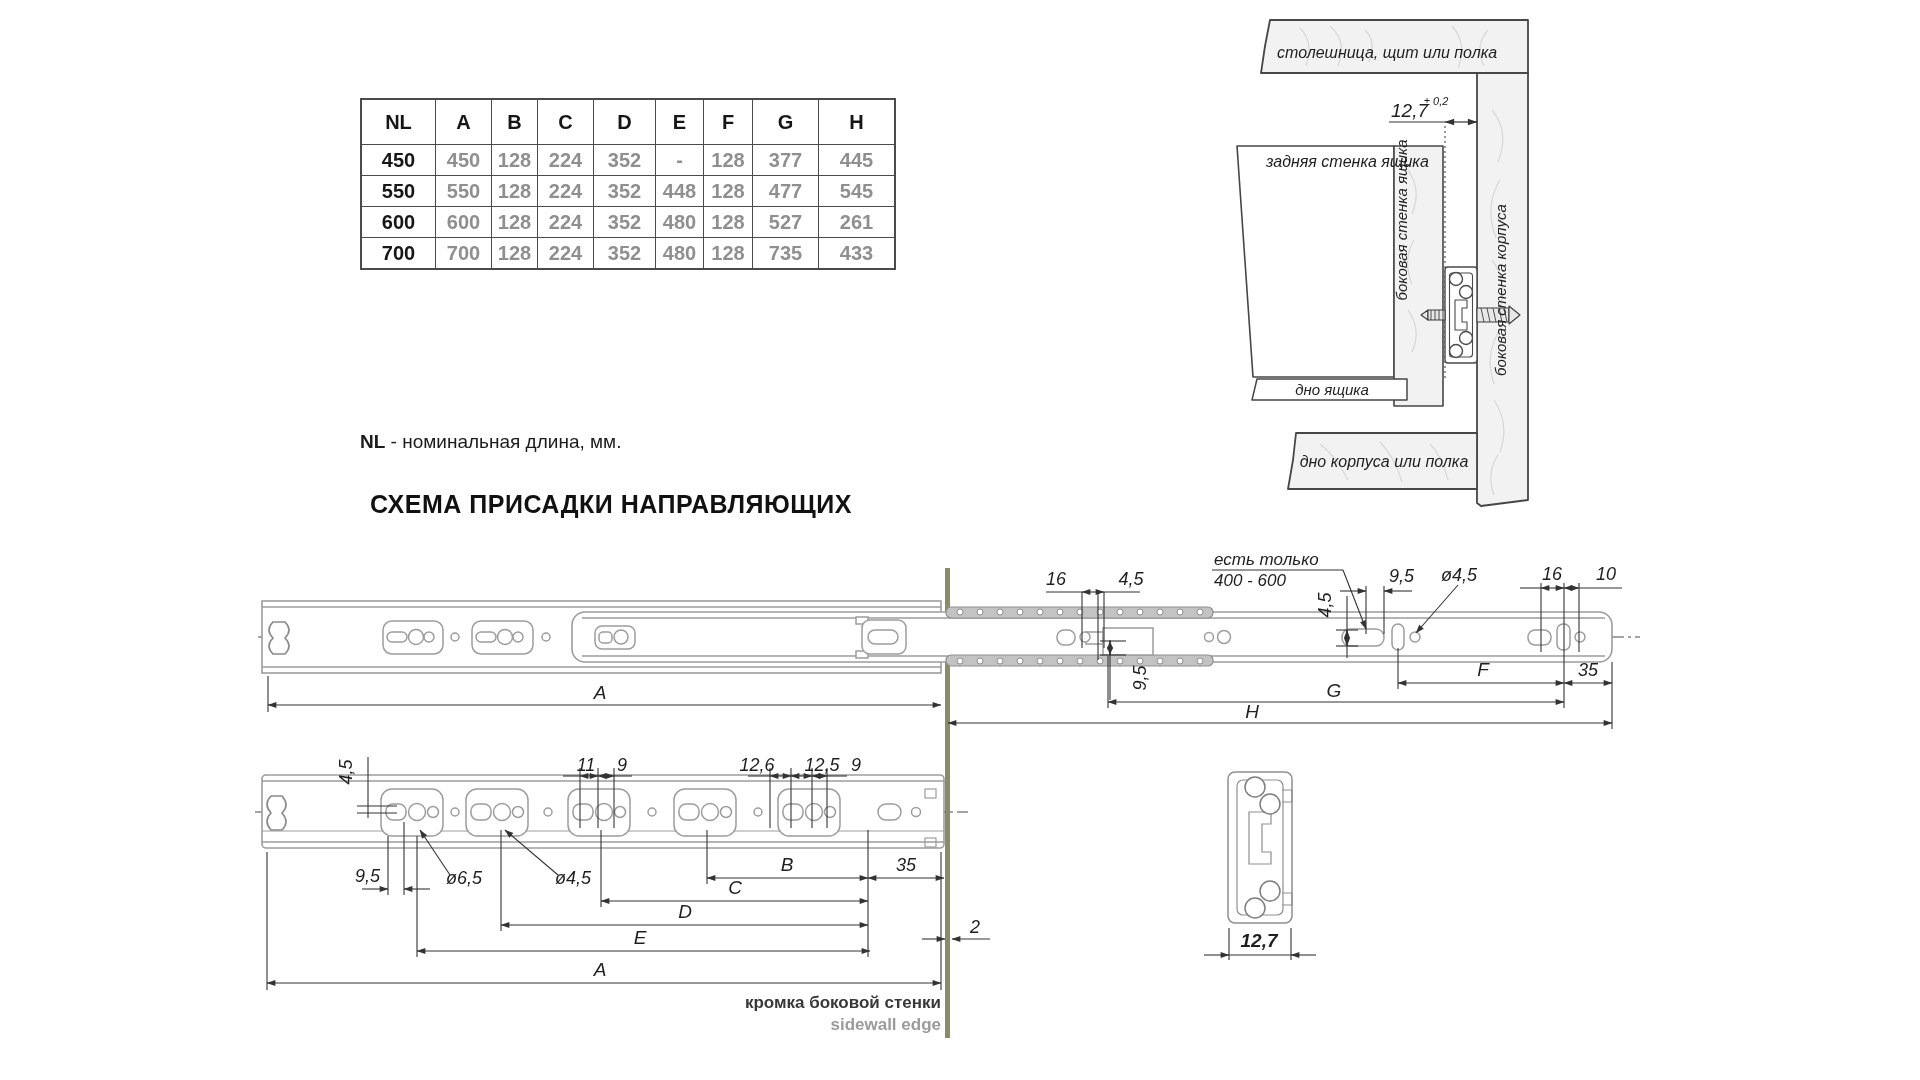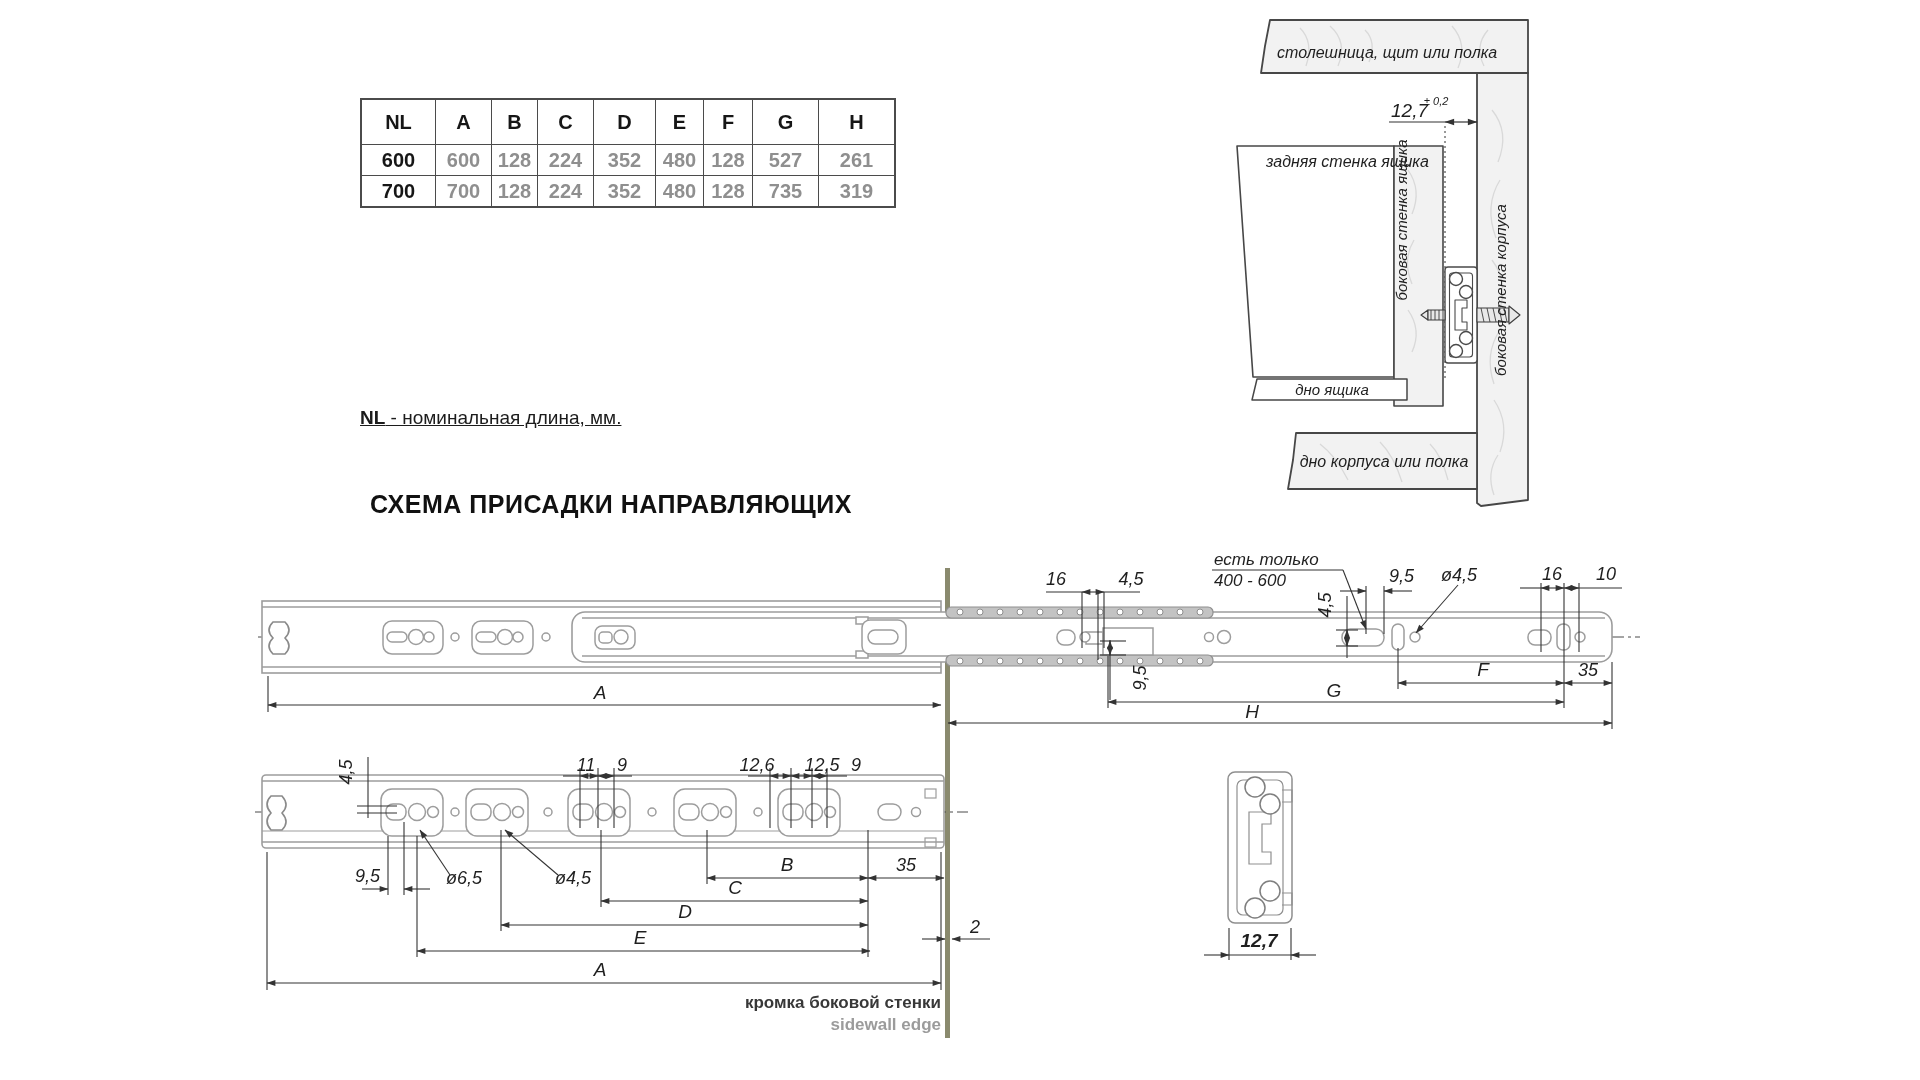--- a/index.html
+++ b/index.html
@@ -36,46 +36,68 @@
           <th>C</th>
           <th>D</th>
           <th>E</th>
           <th>F</th>
           <th>G</th>
           <th>H</th>
         </tr>
       </thead>
     <tbody>
         <tr>
+          <td class="c0">450</td>
+          <td>450</td>
+          <td>128</td>
+          <td>224</td>
+          <td>352</td>
+          <td>-</td>
+          <td>128</td>
+          <td>377</td>
+          <td>445</td>
+        </tr>
+        <tr>
+          <td class="c0">550</td>
+          <td>550</td>
+          <td>128</td>
+          <td>224</td>
+          <td>352</td>
+          <td>448</td>
+          <td>128</td>
+          <td>477</td>
+          <td>545</td>
+        </tr>
+        <tr>
           <td class="c0">600</td>
           <td>600</td>
           <td>128</td>
           <td>224</td>
           <td>352</td>
           <td>480</td>
           <td>128</td>
           <td>527</td>
           <td>261</td>
         </tr>
         <tr>
           <td class="c0">700</td>
           <td>700</td>
           <td>128</td>
           <td>224</td>
           <td>352</td>
           <td>480</td>
           <td>128</td>
           <td>735</td>
-          <td>319</td>
+          <td>433</td>
         </tr>
       </tbody>
   </table>
 </div>
 
-<div class="abs note" style="left:360px;top:407px;text-decoration:underline;">
+<div class="abs note" style="left:360px;top:431px;">
   <b>NL</b><span> - номинальная длина, мм.</span>
 </div>
 
 <div class="abs maintitle" style="left:370px;top:490px;">СХЕМА ПРИСАДКИ НАПРАВЛЯЮЩИХ</div>
 
 <svg class="abs" style="left:0;top:0" width="1920" height="1080" viewBox="0 0 1920 1080">
   <defs>
     <marker id="ae" viewBox="0 0 10 10" refX="9.5" refY="5" markerWidth="11" markerHeight="8" orient="auto">
         <path d="M0,1.5 L10,5 L0,8.5 z" fill="#333"></path>
       </marker>

